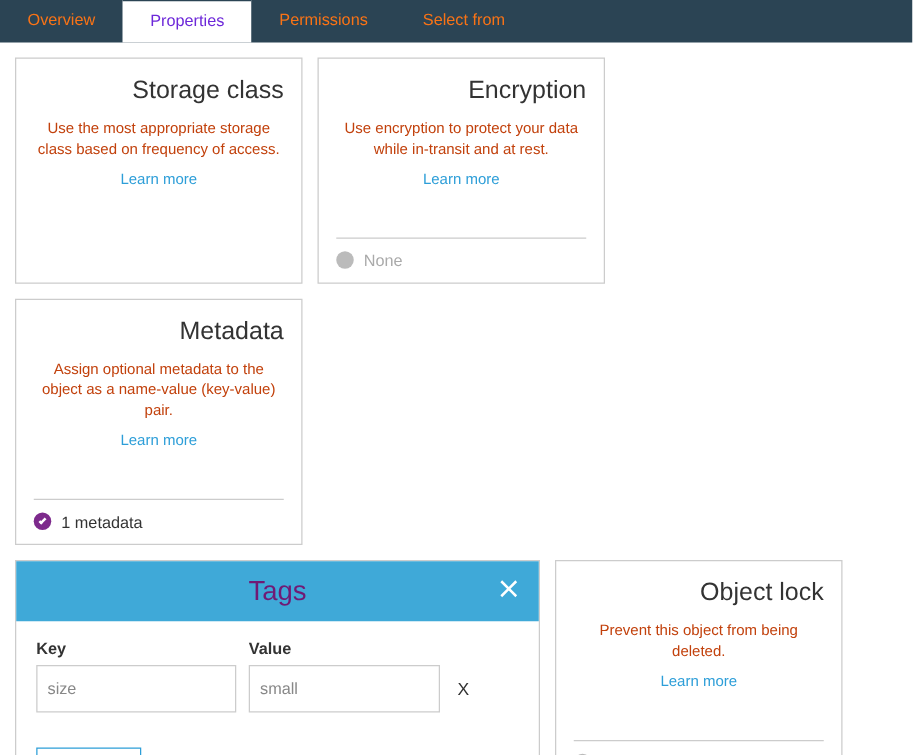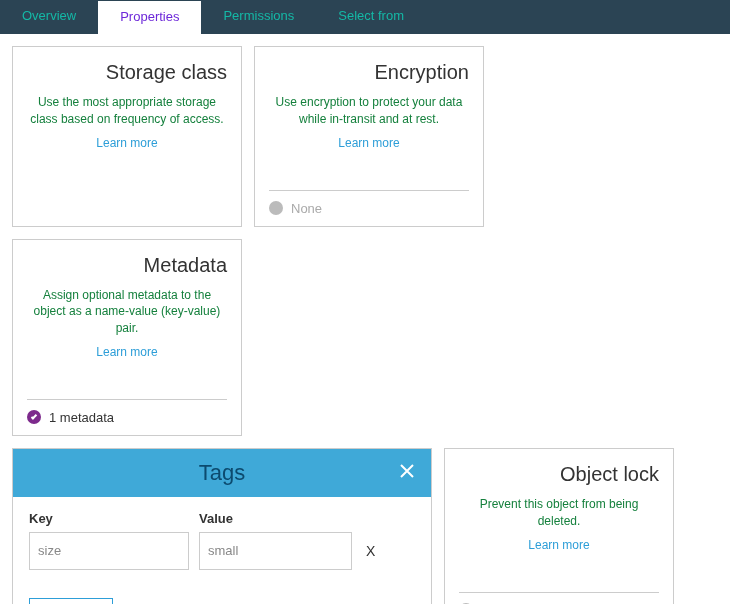--- a/index.html
+++ b/index.html
@@ -1,40 +1,40 @@
 <!DOCTYPE html>
 <html><head>
 <meta charset="utf-8">
 <style>
   * { box-sizing: border-box; margin: 0; padding: 0; }
   body { font-family: "Helvetica Neue", Arial, sans-serif; font-size: 13px; color: #333; background: #fff; width: 730px; }
   
   .tabs { display: flex; background: #2b4454; height: 34px; }
-  .tab { padding: 8px 22px; color: #14b8a6; cursor: pointer; font-size: 13px; }
+  .tab { padding: 8px 22px; color: #f97316; cursor: pointer; font-size: 13px; }
   .tab.active { background: #fff; color: #6d28d9; border-top: 2px solid #2b4454; margin-top: -1px; }
   
   .cards-grid { display: flex; flex-wrap: wrap; gap: 12px; padding: 12px 12px 12px 12px; }
   
   .card { width: 230px; border: 1px solid #ccc; background: #fff; display: flex; flex-direction: column; padding: 14px 14px 0 14px; }
   .card-title { font-size: 20px; font-weight: 300; text-align: right; color: #333; margin-bottom: 10px; }
-  .card-desc { font-size: 12px; color: #15803d; text-align: center; line-height: 1.4; margin-bottom: 8px; }
+  .card-desc { font-size: 12px; color: #c2410c; text-align: center; line-height: 1.4; margin-bottom: 8px; }
   .card-learn { font-size: 12px; color: #2d9ed8; text-align: center; cursor: pointer; margin-bottom: 40px; }
   .card-footer { border-top: 1px solid #ccc; padding: 10px 0; display: flex; align-items: center; gap: 8px; margin-top: auto; }
   .status-dot { width: 14px; height: 14px; border-radius: 50%; display: inline-flex; align-items: center; justify-content: center; }
   .status-dot.purple { background: #7d2a8c; }
   .status-dot.gray { background: #bbb; }
   .status-check { width: 6px; height: 3px; border-left: 2px solid #fff; border-bottom: 2px solid #fff; transform: rotate(-45deg); margin-top: -2px; }
   .status-text { font-size: 13px; color: #333; }
   .status-text.muted { color: #aaa; }
   
   .row2 { display: flex; gap: 12px; padding: 0 12px 12px 12px; align-items: flex-start; }
   
   .tags-card { width: 420px; border: 1px solid #ccc; background: #fff; }
   .tags-header { background: #3fa9d8; height: 48px; display: flex; align-items: center; justify-content: center; position: relative; }
-  .tags-header-title { color: #0c4a6e; font-size: 22px; font-weight: 300; }
+  .tags-header-title { color: #701a75; font-size: 22px; font-weight: 300; }
   .tags-close { position: absolute; right: 14px; top: 12px; cursor: pointer; }
   .tags-close svg { width: 20px; height: 20px; }
   .tags-body { padding: 14px 16px 12px 16px; }
   .tags-row-labels { display: flex; margin-bottom: 6px; }
   .tags-label { font-size: 13px; font-weight: bold; color: #333; }
   .tags-label.key { width: 170px; }
   .tags-inputs { display: flex; align-items: center; gap: 10px; margin-bottom: 28px; }
   .tags-input { height: 30px; padding: 18px 8px; font-size: 13px; color: #888; border: 1px solid #ccc; }
   .tags-input.key { width: 160px; }
   .tags-input.val { width: 153px; }

